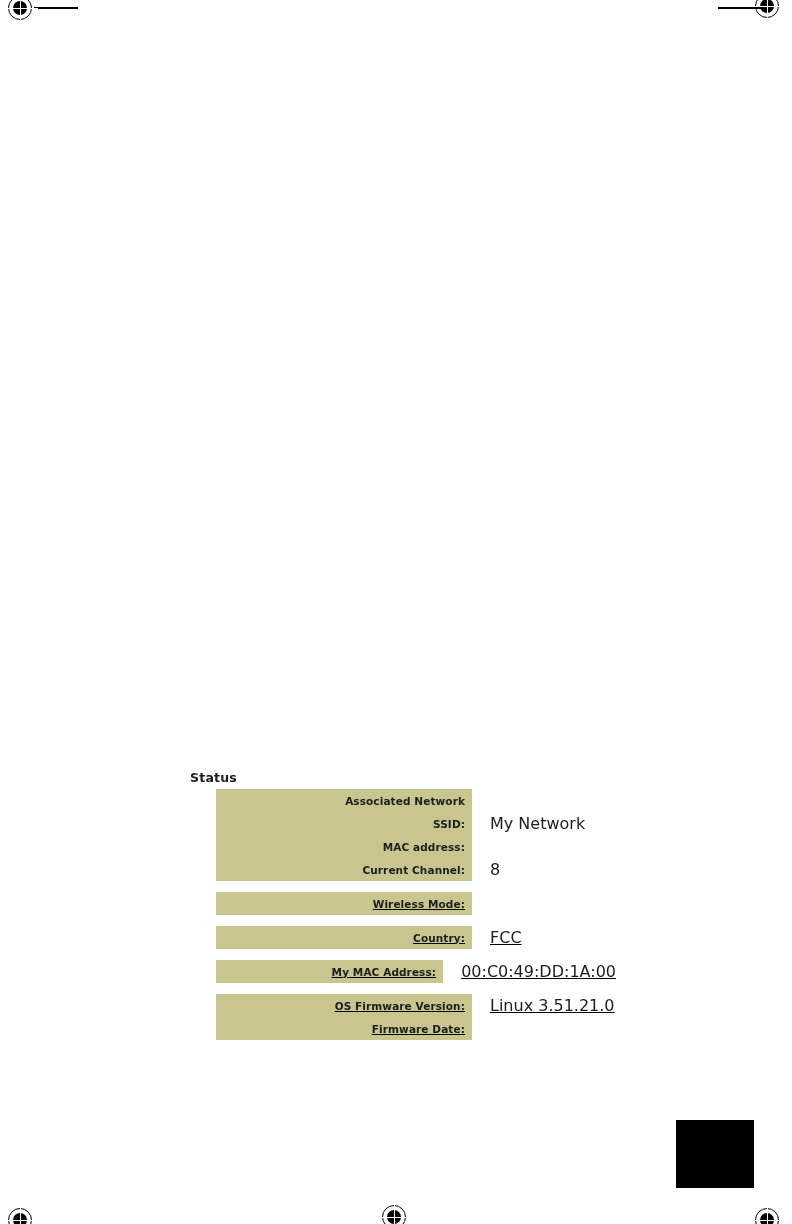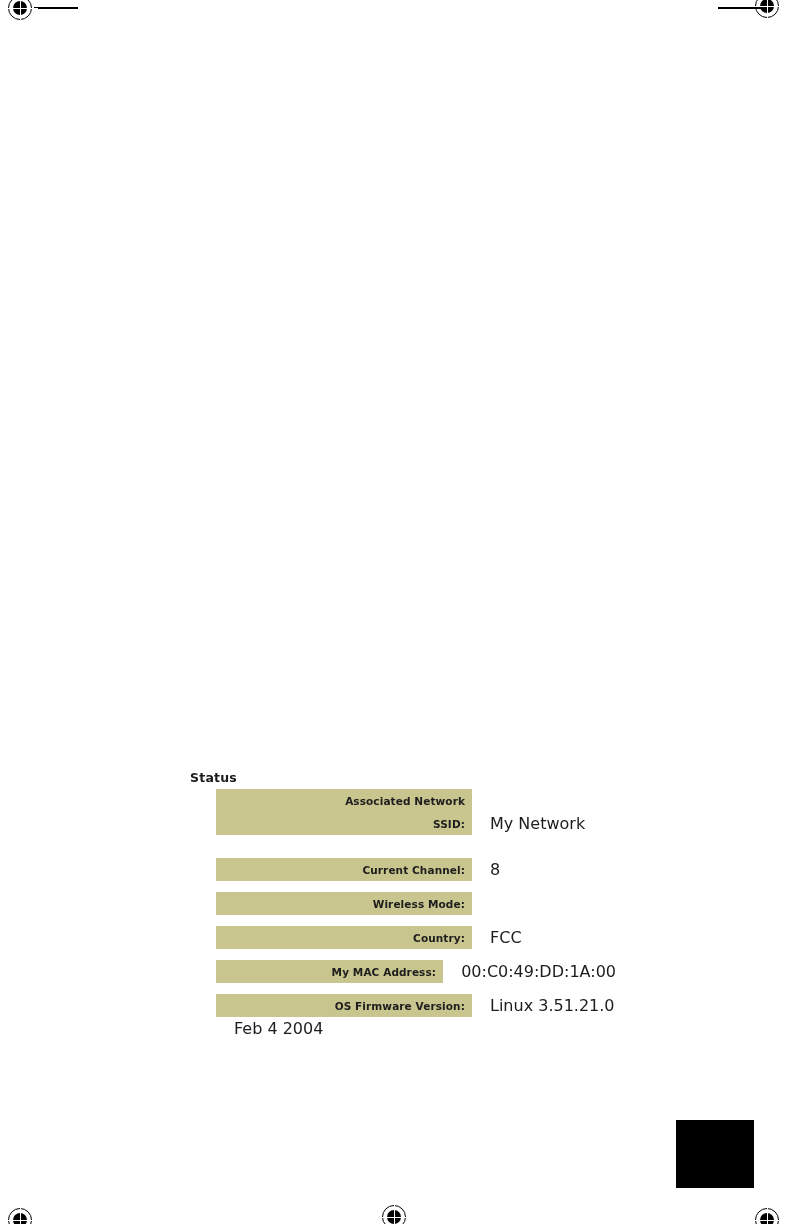--- a/index.html
+++ b/index.html
@@ -80,20 +80,21 @@
   }
   .panel-body {
     background: #ffffff;
     width: 428px;
   }
   .group {
     display: block;
   }
   .group + .group {
     margin-top: 11px;
+    text-decoration: underline;
   }
   .row {
     display: flex;
     align-items: stretch;
     height: 23px;
     padding-left: 28px;
   }
   .row .label {
     width: 256px;
     background: #c8c58e;
@@ -164,20 +165,21 @@
     <div class="group">
       <div class="row">
         <div class="label">Associated Network</div>
         <div class="value"></div>
       </div>
       <div class="row">
         <div class="label">SSID:</div>
         <div class="value">My Network</div>
       </div>
       <div class="row">
+        <div class="label">MAC address:</div>
         <div class="value"></div>
       </div>
       <div class="row">
         <div class="label">Current Channel:</div>
         <div class="value">8</div>
       </div>
     </div>
 
     <div class="group">
       <div class="row">
@@ -198,18 +200,18 @@
         <div class="value">00:C0:49:DD:1A:00</div>
       </div>
     </div>
 
     <div class="group">
       <div class="row">
         <div class="label">OS Firmware Version:</div>
         <div class="value">Linux 3.51.21.0</div>
       </div>
       <div class="row">
-        <div class="value">Feb 4 2004</div>
+        <div class="label">Firmware Date:</div>
       </div>
     </div>
 
   </div>
 </div>
 
 </body></html>

